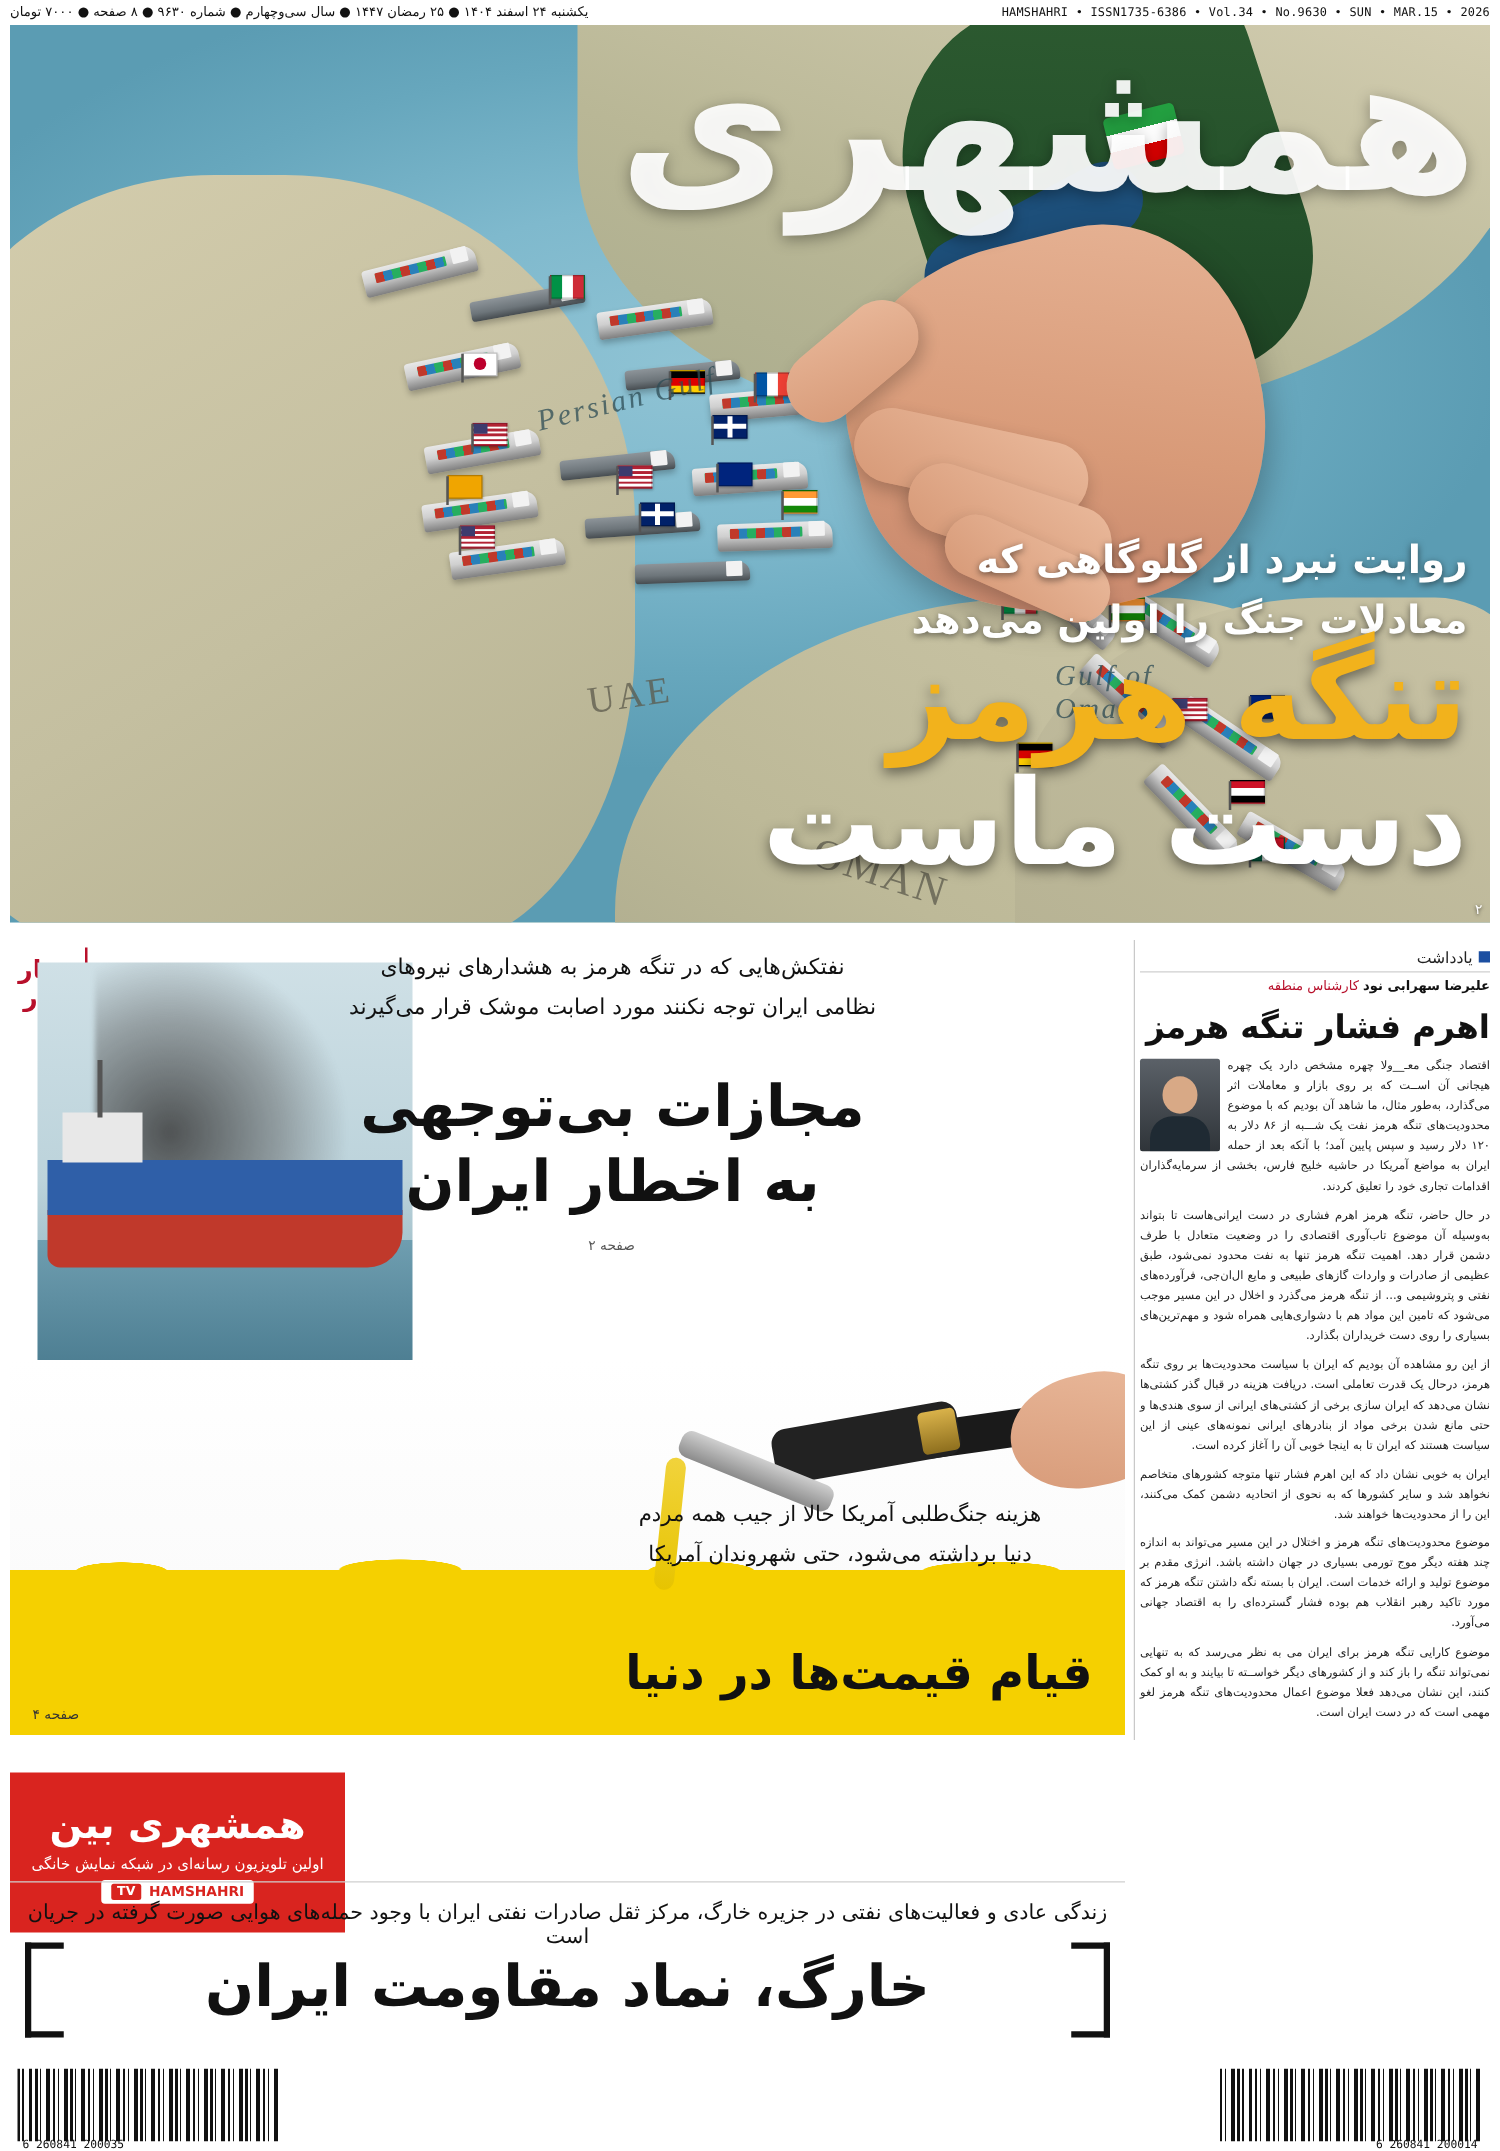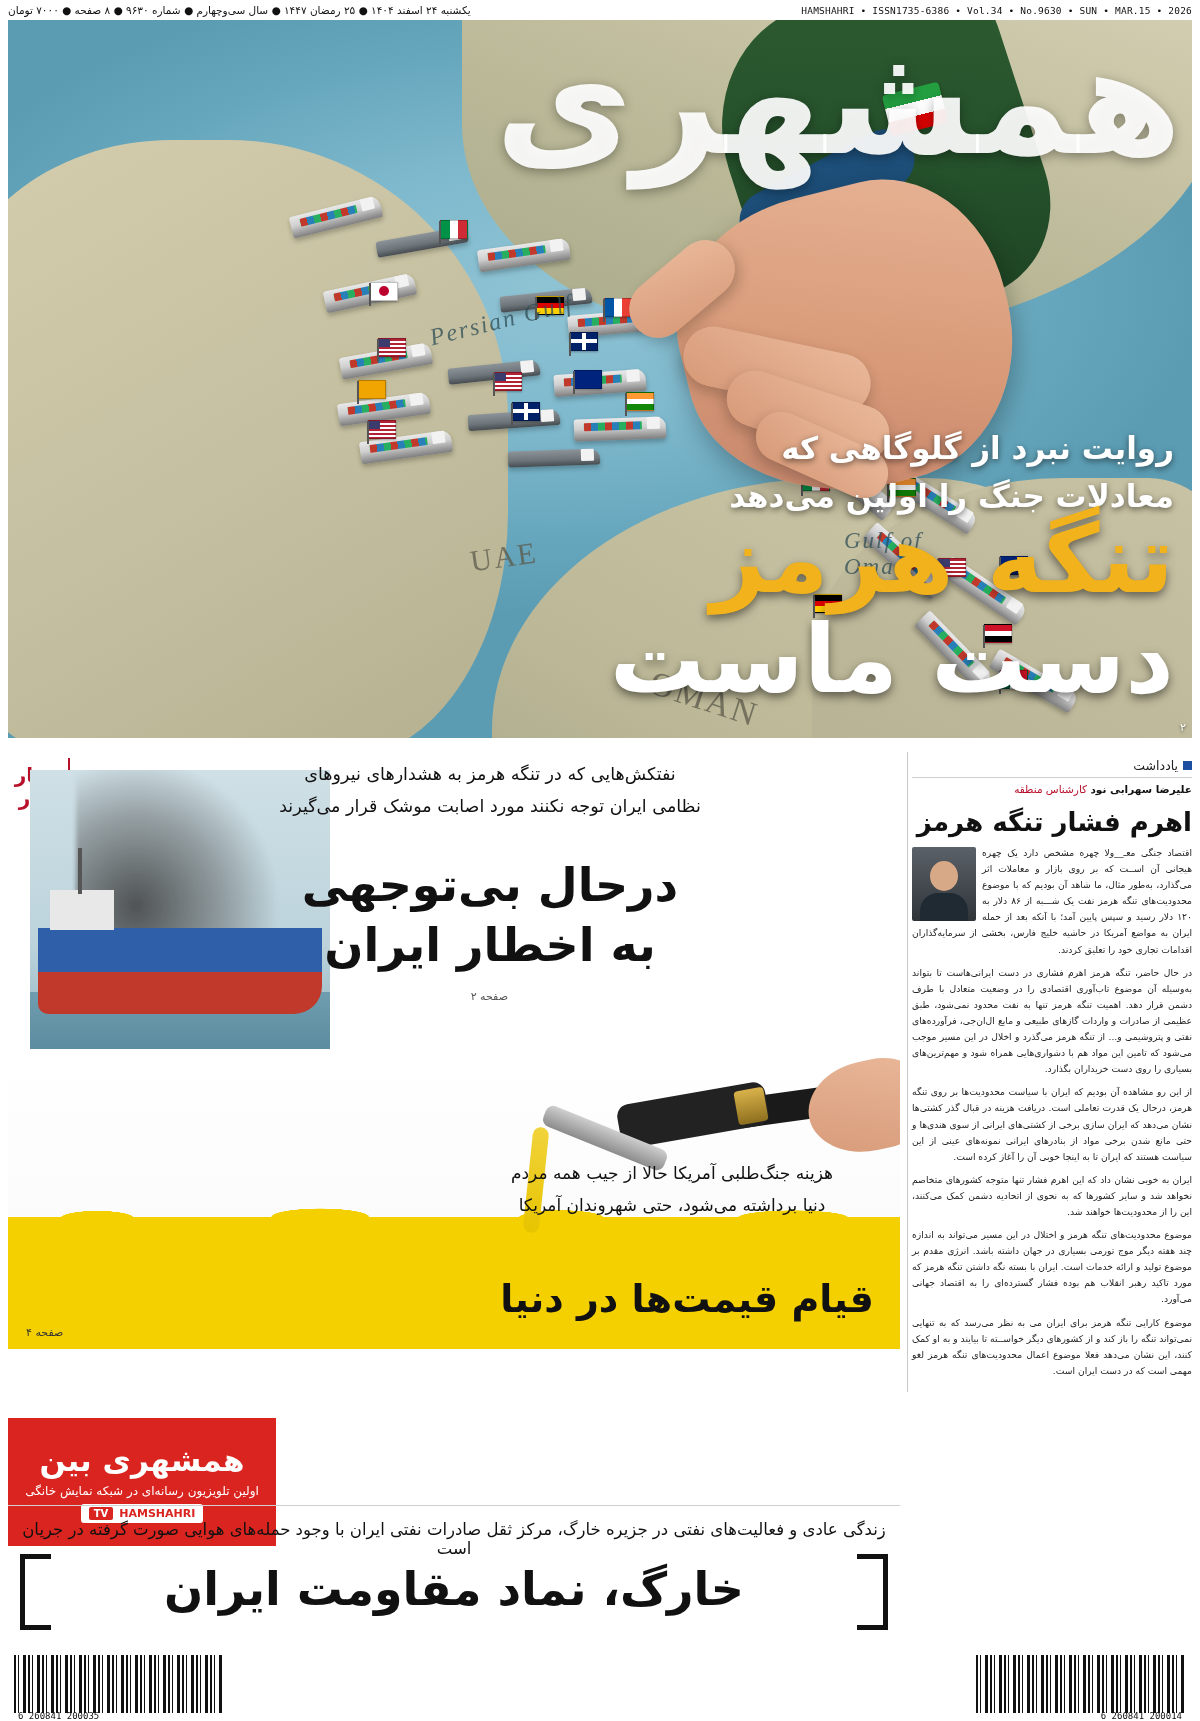--- a/index.html
+++ b/index.html
@@ -136,21 +136,21 @@
   .tanker{position:absolute;bottom:74px;left:8px;width:284px;height:120px;}
   .tanker .hull-red{position:absolute;bottom:0;left:0;width:284px;height:46px;background:#c0392b;border-radius:0 0 28px 10px;}
   .tanker .hull-blue{position:absolute;bottom:42px;left:0;width:284px;height:44px;background:#2f5fa8;}
   .tanker .house{position:absolute;bottom:84px;left:12px;width:64px;height:40px;background:#e8e8e8;}
   .tanker .mast{position:absolute;bottom:120px;left:40px;width:4px;height:46px;background:#555;}
   .smoke{position:absolute;top:-8px;left:46px;width:200px;height:180px;
     background:radial-gradient(ellipse at 30% 80%, rgba(60,60,60,.85), rgba(90,90,90,.45) 45%, rgba(255,255,255,0) 72%);
     filter:blur(2px);}
 
   
-  .story2{position:absolute;top:1049px;right:300px;left:8px;height:300px;background:#15803d;}
+  .story2{position:absolute;top:1088px;right:300px;left:8px;height:300px;background:#15803d;}
   .s2-photo{position:absolute;top:0;left:0;width:892px;height:300px;overflow:hidden;background:#fff;}
   .s2-sky{position:absolute;inset:0;background:linear-gradient(180deg,#ffffff 0%,#fbfbfb 58%,#f6f6f2 60%,#f6f6f2 100%);}
   .s2-yellow{position:absolute;left:0;right:0;bottom:0;height:132px;background:#f5d000;}
   .s2-yellow:before{content:"";position:absolute;top:-12px;left:0;right:0;height:22px;
     background:radial-gradient(ellipse 60px 12px at 10% 60%,#f5d000 60%,transparent 62%),
                radial-gradient(ellipse 80px 14px at 35% 55%,#f5d000 60%,transparent 62%),
                radial-gradient(ellipse 70px 13px at 62% 60%,#f5d000 60%,transparent 62%),
                radial-gradient(ellipse 90px 12px at 88% 58%,#f5d000 60%,transparent 62%);}
   .nozzle{position:absolute;top:34px;left:470px;width:400px;height:150px;}
   .nozzle .hose{position:absolute;top:6px;left:250px;width:160px;height:30px;background:#1a1a1a;border-radius:14px;transform:rotate(-8deg);}
@@ -422,21 +422,21 @@
       <div class="sea"></div>
       <div class="tanker">
         <div class="hull-red"></div>
           <div class="hull-blue"></div>
         <div class="house"></div>
           <div class="mast"></div>
       </div>
     </div>
     <div class="s1-lead" style="white-space:pre-line">نفتکش‌هایی که در تنگه هرمز به هشدارهای نیروهای
 نظامی ایران توجه نکنند مورد اصابت موشک قرار می‌گیرند</div>
-    <div class="s1-title" style="white-space:pre-line">درحال بی‌توجهی
+    <div class="s1-title" style="white-space:pre-line">مجازات بی‌توجهی
 به اخطار ایران</div>
     <div class="s1-page">صفحه ۲</div>
   </div>
 
   <div class="story2">
     <div class="s2-photo">
       <div class="s2-sky"></div>
       <div class="s2-yellow"></div>
       <div class="stream"></div>
       <div class="nozzle">

